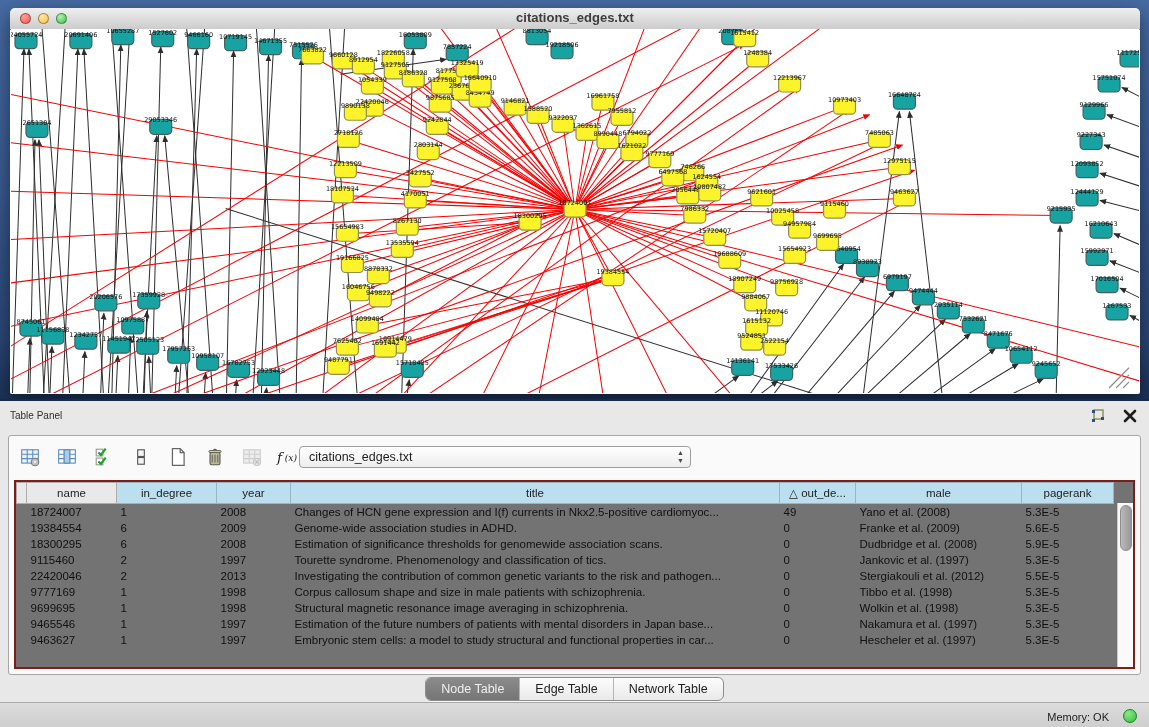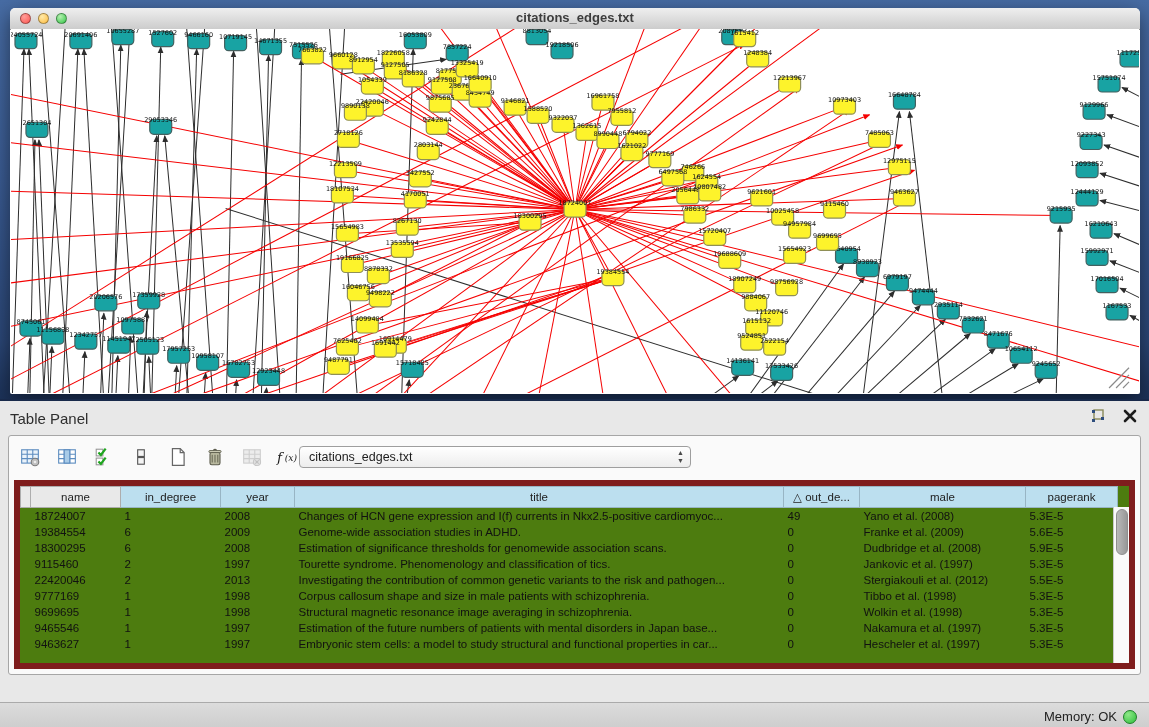--- a/index.html
+++ b/index.html
@@ -23,56 +23,56 @@
   .e-red{stroke:#F50000;stroke-width:1;}
   .e-black{stroke:#2d2d2d;stroke-width:1;}
   .hatch{stroke:#8a8a8a;stroke-width:1.2;}
   .node-t{fill:#18A3A3;stroke:#43605f;stroke-width:1.2;}
   .node-y{fill:#FDF32B;stroke:#8f8f56;stroke-width:1.2;}
   .node-label{font:6.5px "DejaVu Sans",sans-serif;fill:#101010;text-anchor:middle;}
   
   .table-panel{position:absolute;top:399px;left:0;width:1149px;height:328px;background:#E8E8E8;
     border-top:2px solid #18294a;}
   .panel-header{position:relative;height:32px;}
-  .panel-title{position:absolute;left:10px;top:9px;font-size:15px;color:#2e2e2e;}
+  .panel-title{position:absolute;left:10px;top:9px;font-size:10px;color:#2e2e2e;}
   .corner-icons{position:absolute;right:10px;top:6px;display:flex;gap:14px;align-items:center;}
   .corner-btn{width:18px;height:18px;cursor:default;}
   .panel-box{position:absolute;left:8px;right:8px;top:34px;height:238px;background:#FAFAFA;
     border:1px solid #A6A6A6;border-radius:3px;}
   .toolbar{position:absolute;top:4px;left:8px;height:36px;display:flex;align-items:center;gap:11px;}
   .tb-btn{width:26px;height:26px;border:none;background:transparent;padding:2px;display:flex;
     align-items:center;justify-content:center;}
   .tb-btn.disabled{opacity:.45;}
   .combo{margin-left:14px;width:392px;height:22px;border:1px solid #9e9e9e;border-radius:4px;
     background:linear-gradient(#FFFFFF,#EDEDED);display:flex;align-items:center;position:relative;
     font-size:12.5px;color:#1c1c1c;padding-left:9px;box-sizing:border-box;}
   .combo .steppers{position:absolute;right:6px;top:2px;font-size:7px;line-height:8px;color:#4a4a4a;
     display:flex;flex-direction:column;align-items:center;}
-  .table-wrap{position:absolute;top:44px;left:5px;right:5px;bottom:5px;border:6px solid #7f1d1d;
-    background:#4d7c0f;overflow:hidden;}
+  .table-wrap{position:absolute;top:44px;left:5px;right:5px;bottom:5px;border:2px solid #7f1d1d;
+    background:#737373;overflow:hidden;}
   table.node-table{border-collapse:collapse;table-layout:fixed;font-size:11.5px;color:#111;}
   table.node-table th{height:20px;background:#BCDFEF;border:1px solid #98B5C4;font-weight:normal;
     font-size:11.5px;color:#222;text-align:center;overflow:hidden;white-space:nowrap;padding:0 2px;}
   table.node-table th.gray{background:#E9E9E9;border-color:#ADADAD;}
   table.node-table td{height:16px;padding:0 4px;white-space:nowrap;overflow:hidden;border:none;}
   .vscroll{position:absolute;top:21px;right:0;bottom:0;width:15px;background:#FAFAFA;
     border-left:1px solid #c9c9c9;}
   .vthumb{position:absolute;top:2px;left:2px;width:10px;height:44px;border-radius:6px;
     background:linear-gradient(90deg,#b9b9b9,#989898);border:1px solid #8e8e8e;}
   .tab-bar{position:absolute;left:0;right:0;top:276px;height:26px;text-align:center;}
   .segmented{display:inline-flex;border:1px solid #8d8d8d;border-radius:6px;overflow:hidden;
     background:linear-gradient(#FDFDFD,#E9E9E9);box-shadow:0 1px 1px rgba(255,255,255,.7);}
   .seg-btn{border:none;background:transparent;font-size:12.5px;color:#222;padding:4px 15px;
     border-left:1px solid #b5b5b5;}
   .seg-btn:first-child{border-left:none;}
   .seg-btn.selected{background:linear-gradient(#8b8b8b,#757575);color:#EFEFEF;}
   .status-bar{position:absolute;left:0;right:0;bottom:0;height:26px;
     background:linear-gradient(#DCDCDC,#CDCDCD);border-top:1px solid #aaa;}
-  .status-right{position:absolute;right:12px;top:6px;display:flex;align-items:flex-end;gap:6px;
-    font-size:13px;color:#222;}
+  .status-right{position:absolute;right:12px;top:6px;display:flex;align-items:flex-end;gap:14px;
+    font-size:11px;color:#222;}
   .mem-dot{width:12px;height:12px;border-radius:50%;
     background:radial-gradient(circle at 35% 30%,#8ee887,#2EBF3C);border:1px solid #1f8028;}
 </style>
 </head>
 <body>
 
 <div class="desktop">
   <div class="mac-window">
     <div class="titlebar">
       <div class="lights">
@@ -723,20 +723,27 @@
               <td>5.3E-5</td>
             </tr>
           </tbody>
         </table>
       <div class="vscroll">
         <div class="vthumb"></div>
       </div>
     </div>
   </div>
 
+  <div class="tab-bar">
+    <span class="segmented">
+      <button class="seg-btn selected">Node Table</button>
+      <button class="seg-btn">Edge Table</button>
+      <button class="seg-btn">Network Table</button>
+    </span>
+  </div>
 
   <div class="status-bar">
     <span class="status-right">
       <span>Memory: OK</span>
       <span class="mem-dot"></span>
     </span>
   </div>
 </div>
 
 </body></html>

